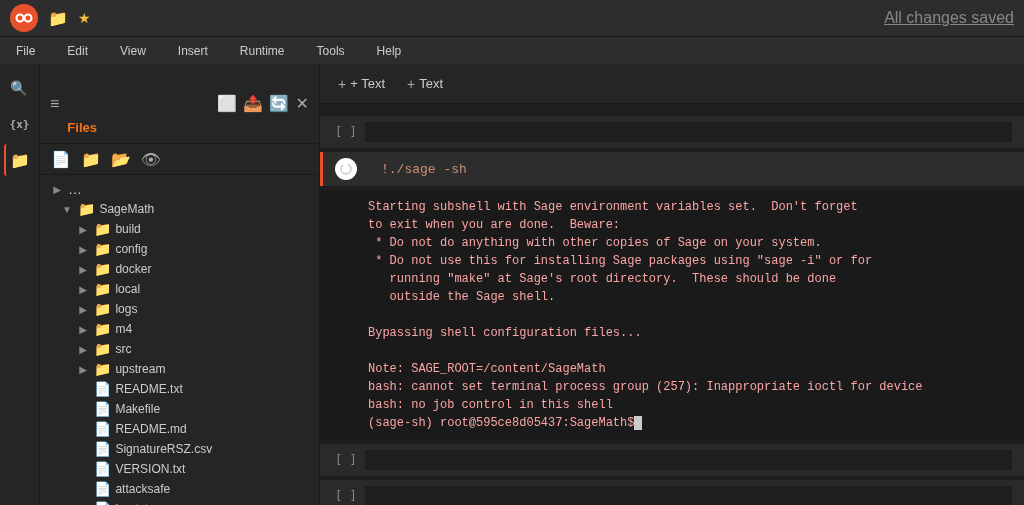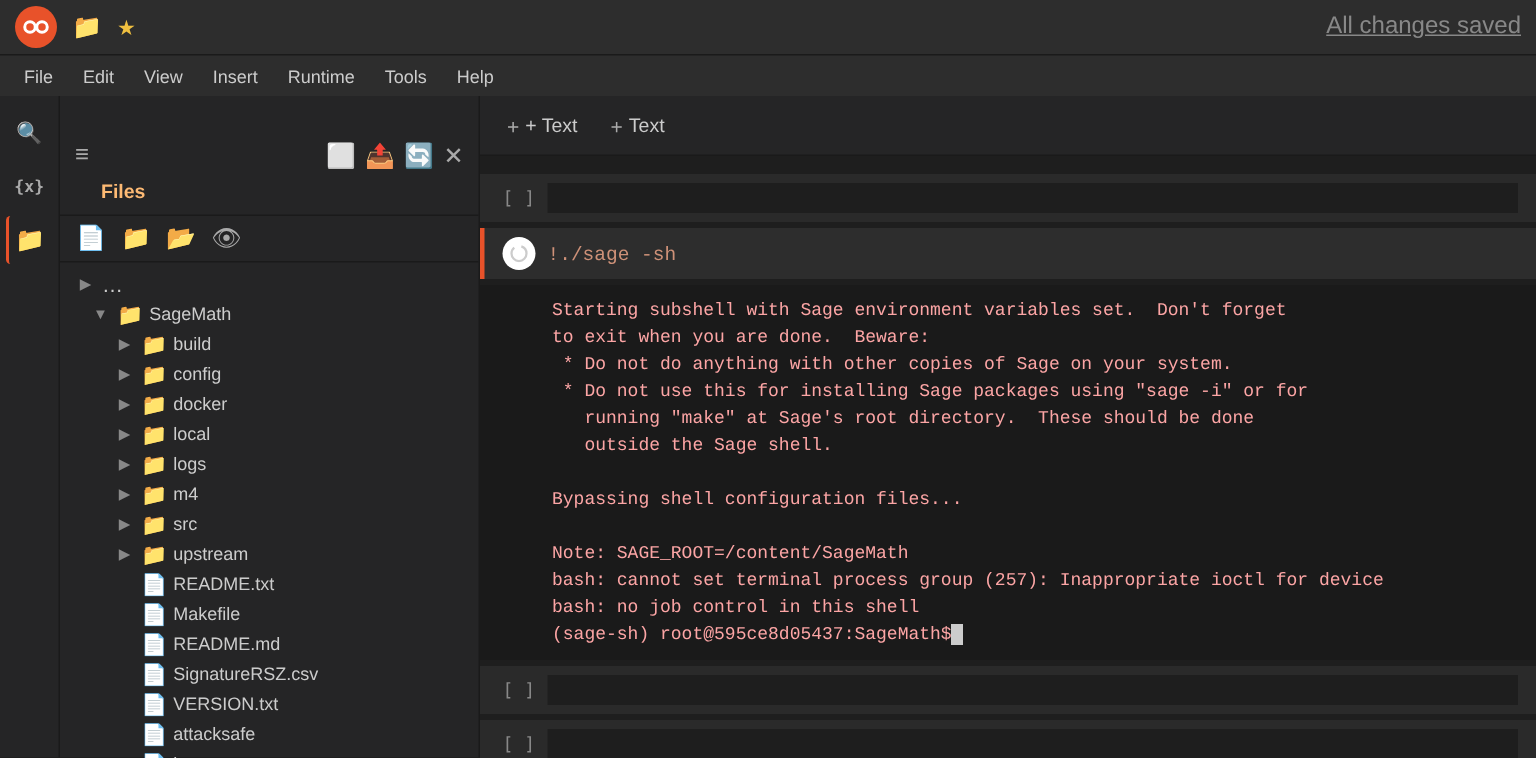--- a/index.html
+++ b/index.html
@@ -12,37 +12,37 @@
     #logo {
       width: 28px; height: 28px; background: #e8522a; border-radius: 50%; display: flex; align-items: center; justify-content: center; color: white; font-weight: bold; font-size: 14px; flex-shrink: 0;
     }
     #app-title { color: #ddd; font-size: 13px; font-weight: 600; letter-spacing: 0.5px; }
     #star-icon { color: #f0c040; font-size: 14px; }
     #top-spacer { flex: 1; }
     #all-changes-saved { color: #888; font-size: 16px; text-decoration: underline; cursor: pointer; }
 
     
     #menu-bar {
-      display: flex; align-items: center; background: #2d2d2d; height: 28px; padding: 0 8px; gap: 4px; border-top: 1px solid #1a1a1a;
+      display: flex; align-items: center; background: #2d2d2d; height: 28px; padding: 0 8px; gap: 16px; border-top: 1px solid #1a1a1a;
     }
     .menu-item { color: #ccc; padding: 3px 8px; font-size: 12px; cursor: pointer; border-radius: 3px; }
 
     
     #main-layout { display: flex; height: calc(505px - 64px); }
 
     
     #sidebar {
       width: 280px; background: #252526; display: flex; flex-direction: column; flex-shrink: 0; border-right: 1px solid #1a1a1a;
     }
     #sidebar-header {
       display: flex; align-items: center; justify-content: space-between; padding: 8px 10px; border-bottom: 1px solid #1a1a1a;
     }
     #sidebar-title-row { display: flex; align-items: center; gap: 8px; }
     #hamburger-icon { font-size: 16px; color: #aaa; cursor: pointer; }
-    #sidebar-title { color: #fdba74; font-size: 13px; font-weight: 600; margin-top: 48px; }
+    #sidebar-title { color: #f97316; font-size: 13px; font-weight: 600; margin-top: 48px; }
     #sidebar-icons { display: flex; gap: 6px; }
     .sidebar-icon-btn { color: #aaa; cursor: pointer; font-size: 16px; }
 
     #sidebar-toolbar {
       display: flex; align-items: center; padding: 4px 10px; gap: 8px; border-bottom: 1px solid #1a1a1a;
     }
     .toolbar-icon { color: #aaa; cursor: pointer; font-size: 16px; width: 22px; height: 22px; display: flex; align-items: center; justify-content: center; }
 
     #sidebar-content { flex: 1; overflow-y: auto; padding: 4px 0; position: relative; }
     #sidebar-content::-webkit-scrollbar { width: 6px; }
@@ -287,21 +287,21 @@
 
       <div class="cell">
         <div class="cell-empty">
           <span class="cell-bracket">[ ]</span>
           <div style="flex:1; background:#1e1e1e; height:20px;"></div>
         </div>
       </div>
 
       <div class="cell">
 
-        <div class="cell-empty cell-active" style="display:flex; align-items:center; padding: 6px 12px;">
+        <div class="cell-empty cell-active" style="display:flex; align-items:center; padding: 6px 12px; gap: 16px;">
 
           <div style="width:22px; height:22px; border-radius:50%; background:#fff; border:none; cursor:pointer; display:flex; align-items:center; justify-content:center; flex-shrink:0; margin-right:8px; position:relative;">
             <svg width="12" height="12" viewBox="0 0 12 12">
               <circle cx="6" cy="6" r="5" fill="none" stroke="#ccc" stroke-width="1.5" stroke-dasharray="20 5"></circle>
             </svg>
           </div>
           <span class="cell-input">!./sage -sh</span>
         </div>
 
         <div class="cell-output">

